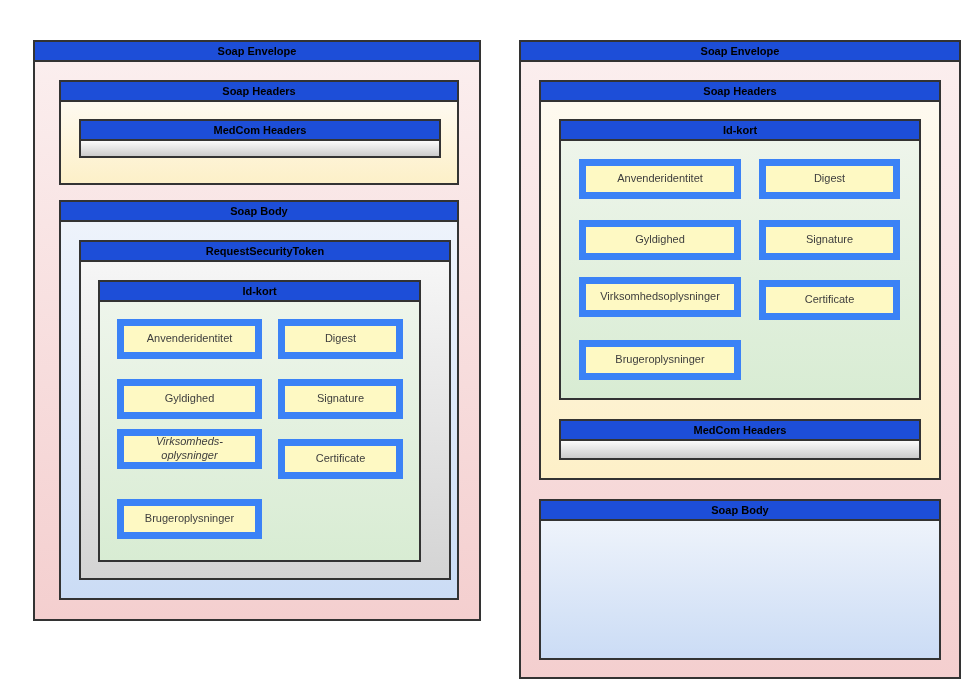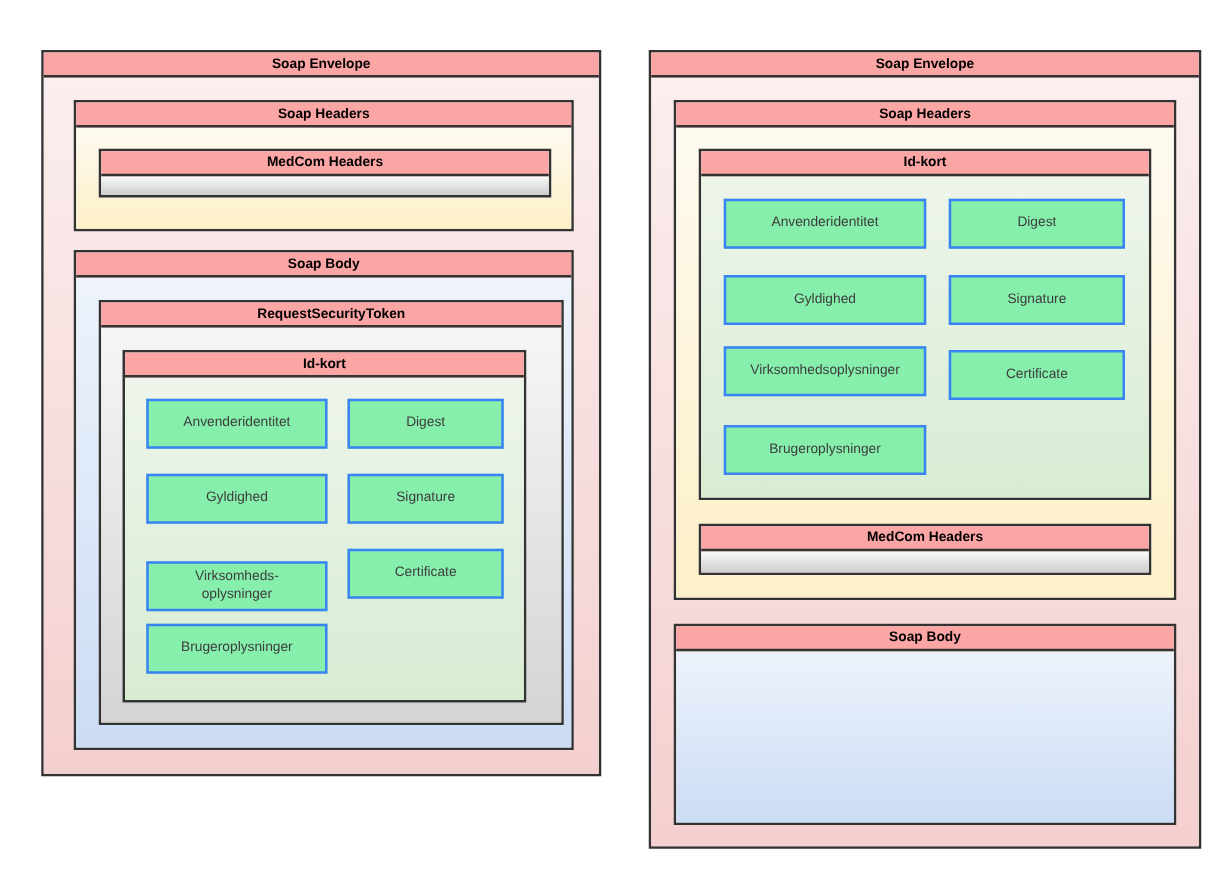--- a/index.html
+++ b/index.html
@@ -16,21 +16,21 @@
     box-sizing: border-box;
     border: 2px solid #333333;
     background: #ffffff;
   }
   .titlebar {
     position: absolute;
     top: 0; left: 0; right: 0;
     height: 20px;
     box-sizing: border-box;
     border-bottom: 2px solid #333333;
-    background: #fca5a5;
+    background: #1d4ed8;
     display: flex;
     align-items: center;
     justify-content: center;
     font-size: 11px;
     font-weight: bold;
     color: #000000;
     white-space: nowrap;
   }
   .fill {
     position: absolute;
@@ -38,22 +38,22 @@
   }
   .fill.pink   { background: linear-gradient(to bottom, #fbeeee 0%, #f4cfcf 100%); }
   .fill.yellow { background: linear-gradient(to bottom, #fefaf0 0%, #fdf0c8 100%); }
   .fill.blue   { background: linear-gradient(to bottom, #eef3fb 0%, #cbdcf5 100%); }
   .fill.green  { background: linear-gradient(to bottom, #eef5eb 0%, #d8ecd3 100%); }
   .fill.gray   { background: linear-gradient(to bottom, #f6f6f6 0%, #d4d4d4 100%); }
   .fill.graybar{ background: linear-gradient(to bottom, #fbfbfb 0%, #cccccc 100%); }
   .item {
     position: absolute;
     box-sizing: border-box;
-    border: 2px solid #3b82f6;
-    background: #86efac;
+    border: 7px solid #3b82f6;
+    background: #fef9c3;
     display: flex;
     align-items: center;
     justify-content: center;
     text-align: center;
     font-size: 11px;
     color: #3d3d3d;
     white-space: pre-line;
     line-height: 1.25;
   }
 </style>
@@ -85,21 +85,21 @@
         <div class="titlebar">RequestSecurityToken</div>
 
         <div class="frame" style="left:17px; top:38px; width:323px; height:282px;">
           <div class="fill green"></div>
           <div class="titlebar">Id-kort</div>
 
           <div class="item" style="left:17px; top:37px; width:145px; height:40px;">Anvenderidentitet</div>
           <div class="item" style="left:178px; top:37px; width:125px; height:40px;">Digest</div>
           <div class="item" style="left:17px; top:97px; width:145px; height:40px;">Gyldighed</div>
           <div class="item" style="left:178px; top:97px; width:125px; height:40px;">Signature</div>
-          <div class="item" style="left:17px; top:167px; width:145px; height:40px;">Virksomheds-
+          <div class="item" style="left:17px; top:147px; width:145px; height:40px;font-style:italic;">Virksomheds-
 oplysninger</div>
           <div class="item" style="left:178px; top:157px; width:125px; height:40px;">Certificate</div>
           <div class="item" style="left:17px; top:217px; width:145px; height:40px;">Brugeroplysninger</div>
         </div>
       </div>
     </div>
   </div>
 
   <div class="frame" style="left:519px; top:40px; width:442px; height:639px;">
     <div class="fill pink"></div>

